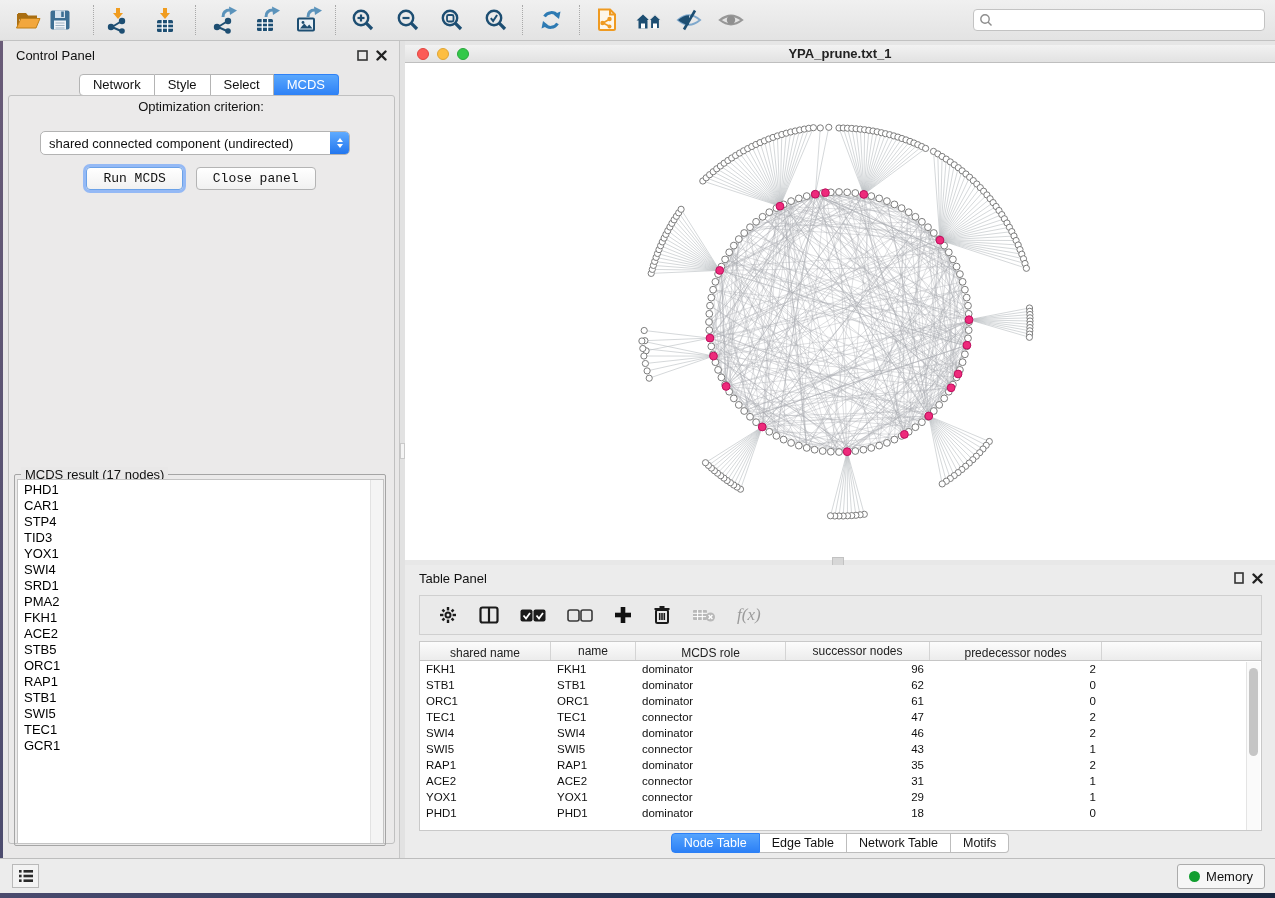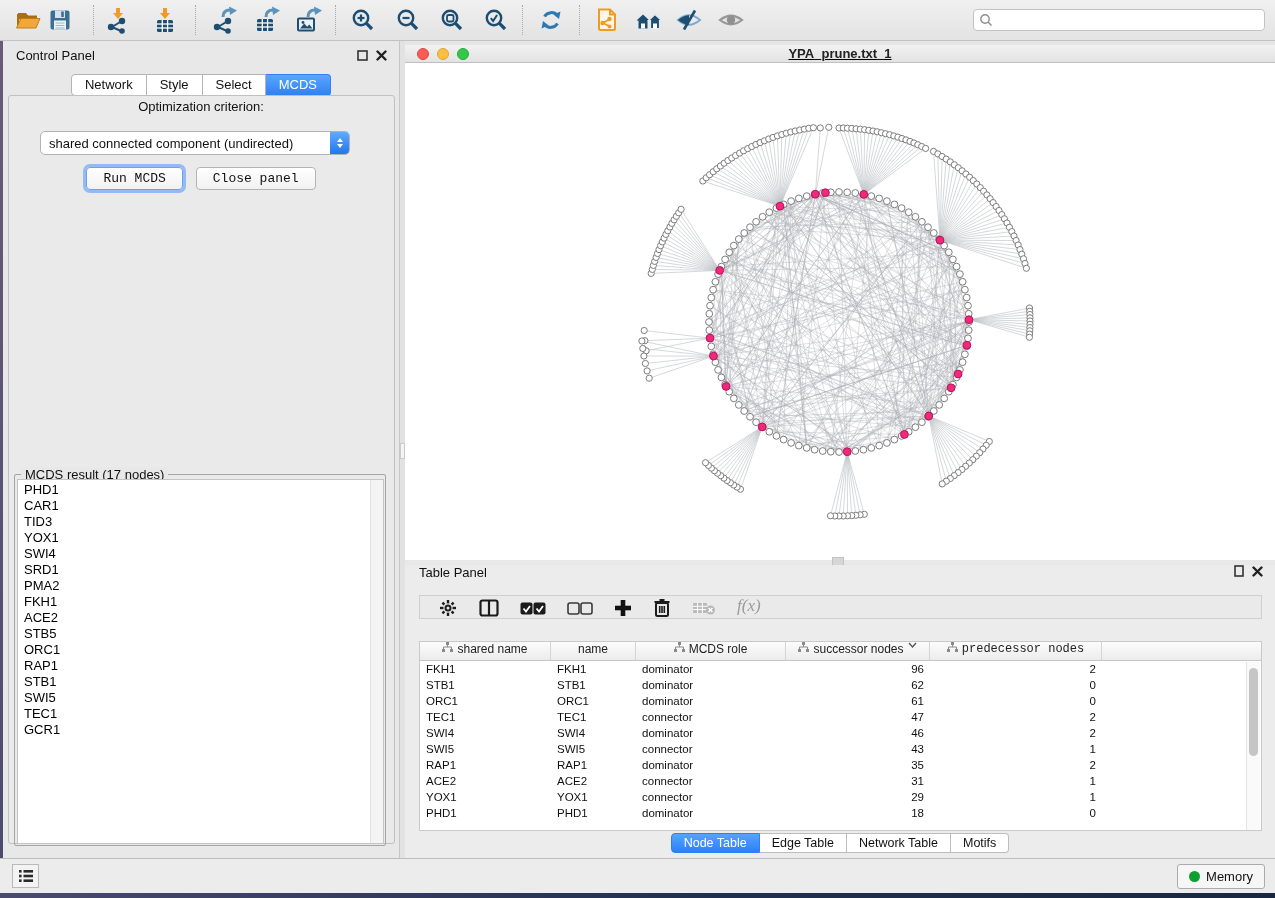--- a/index.html
+++ b/index.html
@@ -16,21 +16,21 @@
   .tb-sep { width:0; height:30px; border-left:1px dotted #a9a9a9; flex:0 0 auto; }
   .search-wrap { margin-left:auto; margin-right:10px; width:292px; height:22px; background:#fff;
     border:1px solid #c3c3c3; border-radius:4px; display:flex; align-items:center; padding:0 5px; }
   .search-wrap input { border:none; outline:none; flex:1; height:18px; font-size:12px; font-family:inherit; background:transparent; }
 
   
   .control-panel { position:absolute; left:3px; top:41px; width:397px; height:817px; background:#e9e8e8; border-right:1px solid #c6c6c6; }
   .cp-titlebar { position:absolute; left:0; top:0; width:100%; height:28px; display:flex; align-items:center; }
   .panel-title { font-size:13px; color:#111; padding-left:13px; }
   .win-btns { margin-left:auto; display:flex; gap:8px; padding-right:12px; align-items:center; }
-  .cp-tabs { position:absolute; top:33px; left:0; width:100%; display:flex; justify-content:center; }
+  .cp-tabs { position:absolute; top:33px; left:8px; width:100%; display:flex; justify-content:center; }
   .seg { height:22px; line-height:20px; padding:0 13px; font-size:13px; color:#111; background:#fff;
          border:1px solid #b4b4b4; border-left:none; }
   .seg:first-child { border-left:1px solid #b4b4b4; border-radius:4px 0 0 4px; }
   .seg:last-child { border-radius:0 4px 4px 0; }
   .seg.active { background:linear-gradient(#59a7fd,#2e81f6); color:#fff; border-color:#2e81f6; }
   .cp-pane { position:absolute; left:5px; top:54px; width:387px; height:749px; border:1px solid #c0c0c0; border-radius:3px; background:#ebeaea; }
   .opt-label { position:absolute; top:58px; width:100%; text-align:center; font-size:13px; color:#111; }
   .dropdown { position:absolute; left:37px; top:90px; width:310px; height:24px; background:#fff; border:1px solid #b3b3b3; border-radius:5px; display:flex; align-items:center; }
   .dropdown .val { flex:1; font-size:13px; padding-left:8px; color:#111; white-space:nowrap; overflow:hidden; }
   .dd-stepper { width:19px; height:22px; border-radius:0 4px 4px 0; background:linear-gradient(#5fabff,#2276ee);
@@ -46,40 +46,40 @@
   .mcds-list { position:absolute; left:2px; top:4px; width:367px; height:365px; background:#fff; border:1px solid #c4c4c4; overflow:hidden; }
   .mcds-item { font-size:13px; line-height:16px; padding-left:6px; color:#000; }
   .mcds-scroll { position:absolute; right:0; top:0; width:13px; height:100%; background:#f4f4f4; border-left:1px solid #e2e2e2; }
 
   
   .v-divider { position:absolute; left:400px; top:41px; width:5px; height:817px; background:#e2e2e2; }
   .v-grip { position:absolute; left:0; top:402px; width:5px; height:16px; background:#f4f4f4; border:1px solid #c9c9c9; }
 
   
   .right-region { position:absolute; left:405px; top:41px; width:870px; height:817px; background:#e6e6e6; }
-  .network-window { position:absolute; left:0; top:4px; width:870px; height:515px; background:#fff;text-decoration:underline; }
+  .network-window { position:absolute; left:0; top:4px; width:870px; height:515px; background:#fff; }
   .nw-titlebar { position:relative; height:18px; background:linear-gradient(#f2f2f2,#e2e2e2); border-bottom:1px solid #bfbfbf; display:flex; align-items:center; }
   .lights { position:absolute; left:12px; top:3px; display:flex; gap:8px; }
   .light { width:12px; height:12px; border-radius:50%; }
   .nw-title { width:100%; text-align:center; font-size:13px; font-weight:bold; color:#222; }
   .nw-canvas { position:relative; width:870px; height:496px; background:#fff; overflow:hidden; }
   .h-divider { position:absolute; left:0; top:519px; width:870px; height:5px; background:#e8e8e8; }
   .h-grip { position:absolute; left:427px; top:-3px; width:12px; height:9px; background:#d7d7d7; border:1px solid #c2c2c2; }
 
   
   .table-panel { position:absolute; left:0; top:524px; width:870px; height:293px; background:#ececec; }
-  .tp-titlebar { height:26px; display:flex; align-items:flex-start; }
-  .tp-toolbar { position:absolute; left:14px; top:30px; width:843px; height:24px; background:#eaeaea; border:1px solid #cfcfcf;
-    display:flex; align-items:flex-start; padding-left:18px; gap:21px; }
+  .tp-titlebar { height:26px; display:flex; align-items:center; }
+  .tp-toolbar { position:absolute; left:14px; top:30px; width:843px; height:40px; background:#eaeaea; border:1px solid #cfcfcf;
+    display:flex; align-items:center; padding-left:18px; gap:21px; }
   .tp-ic { display:flex; align-items:center; justify-content:center; height:24px; }
   .fx-label { font-family:"Liberation Serif",serif; font-style:italic; font-size:17px; color:#9b9b9b; }
   .tbl { position:absolute; left:14px; top:76px; width:843px; height:190px; background:#fff; border:1px solid #c9c9c9; overflow:hidden; }
   .tbl-header { display:flex; height:19px; background:linear-gradient(#fcfcfc,#ececec); border-bottom:1px solid #c6c6c6; }
-  .th-cell { display:flex; align-items:flex-start; justify-content:center; gap:4px; font-size:12px; color:#222;
-    border-right:1px solid #d4d4d4; position:relative; }
+  .th-cell { display:flex; align-items:center; justify-content:center; gap:4px; font-size:12px; color:#222;
+    border-right:1px solid #d4d4d4; position:relative;flex-direction:column; }
   .th-cell.filler { border-right:none; flex:1; }
   .tbl-row { display:flex; height:16px; align-items:center; }
   .td-cell { font-size:11.5px; color:#101010; padding:0 6px; white-space:nowrap; overflow:hidden; }
   .c0 { width:131px; } .c1 { width:85px; } .c2 { width:150px; } .c3 { width:144px; text-align:right; } .c4 { width:172px; text-align:right; }
   .tbl-scroll { position:absolute; right:1px; top:20px; width:14px; height:168px; background:#fafafa; border-left:1px solid #e4e4e4; }
   .tbl-thumb { position:absolute; left:2px; top:6px; width:9px; height:88px; background:#c5c5c5; border-radius:5px; }
   .tp-tabs { position:absolute; left:0; top:268px; width:100%; display:flex; justify-content:center; }
   .tp-tab { height:20px; line-height:19px; padding:0 12px; font-size:12.5px; background:#fff; color:#111;
     border:1px solid #bdbdbd; border-left:none; }
   .tp-tab:first-child { border-left:1px solid #bdbdbd; border-radius:4px 0 0 4px; }
@@ -299,20 +299,21 @@
     <div class="btn-row">
       <button class="mac-btn focused">Run MCDS</button>
       <button class="mac-btn">Close panel</button>
     </div>
     <div class="groupbox">
       <span class="gb-legend">MCDS result (17 nodes)</span>
       <div class="mcds-list" id="mcds-list">
         <div class="mcds-scroll"></div>
       <div class="mcds-item" style="margin-top: 2px;">PHD1</div>
           <div class="mcds-item">CAR1</div>
+          <div class="mcds-item">STP4</div>
           <div class="mcds-item">TID3</div>
           <div class="mcds-item">YOX1</div>
           <div class="mcds-item">SWI4</div>
           <div class="mcds-item">SRD1</div>
           <div class="mcds-item">PMA2</div>
           <div class="mcds-item">FKH1</div>
           <div class="mcds-item">ACE2</div>
           <div class="mcds-item">STB5</div>
           <div class="mcds-item">ORC1</div>
           <div class="mcds-item">RAP1</div>
@@ -1317,21 +1318,21 @@
                 </g>
                 <g stroke="#8a8a8a" stroke-width="1" fill="none">
                   <path d="M5.5 3 v2 M1.5 7 v-2 h8 v2"></path>
                 </g>
               </svg>
               <span>successor nodes</span>
               <svg width="9" height="6" viewBox="0 0 9 6">
                 <polyline points="1,1 4.5,5 8,1" fill="none" stroke="#555" stroke-width="1.3"></polyline>
               </svg>
             </div>
-            <div class="th-cell c4" style="justify-content: center; font-family: Liberation Mono, monospace;">
+            <div class="th-cell c4" style="justify-content: center;">
               <svg width="11" height="11" viewBox="0 0 11 11">
                 <g fill="#8a8a8a">
                   <rect x="4" y="0" width="3" height="3"></rect>
                   <rect x="0" y="7" width="3" height="3"></rect>
                   <rect x="8" y="7" width="3" height="3"></rect>
                 </g>
                 <g stroke="#8a8a8a" stroke-width="1" fill="none">
                   <path d="M5.5 3 v2 M1.5 7 v-2 h8 v2"></path>
                 </g>
               </svg>

